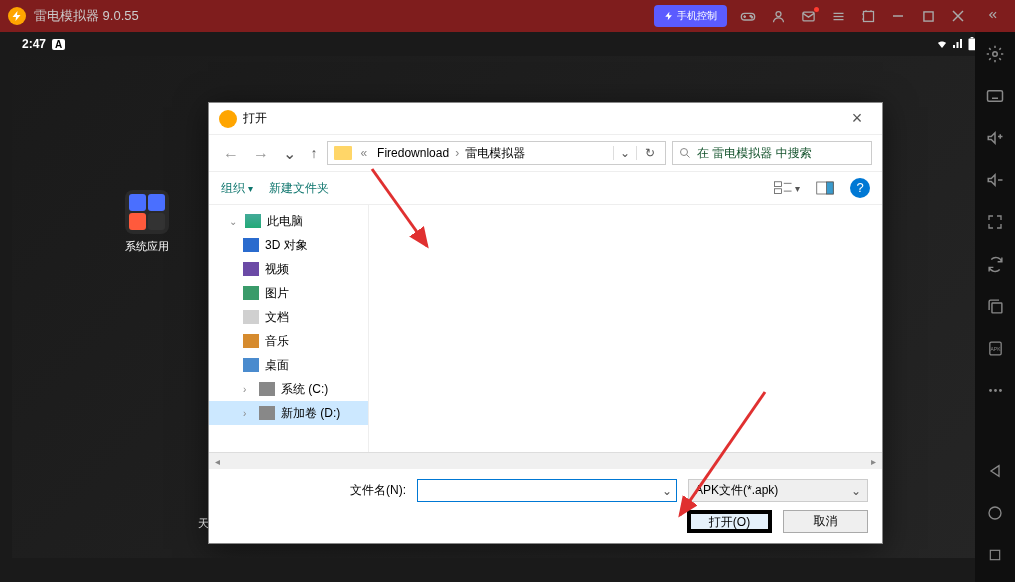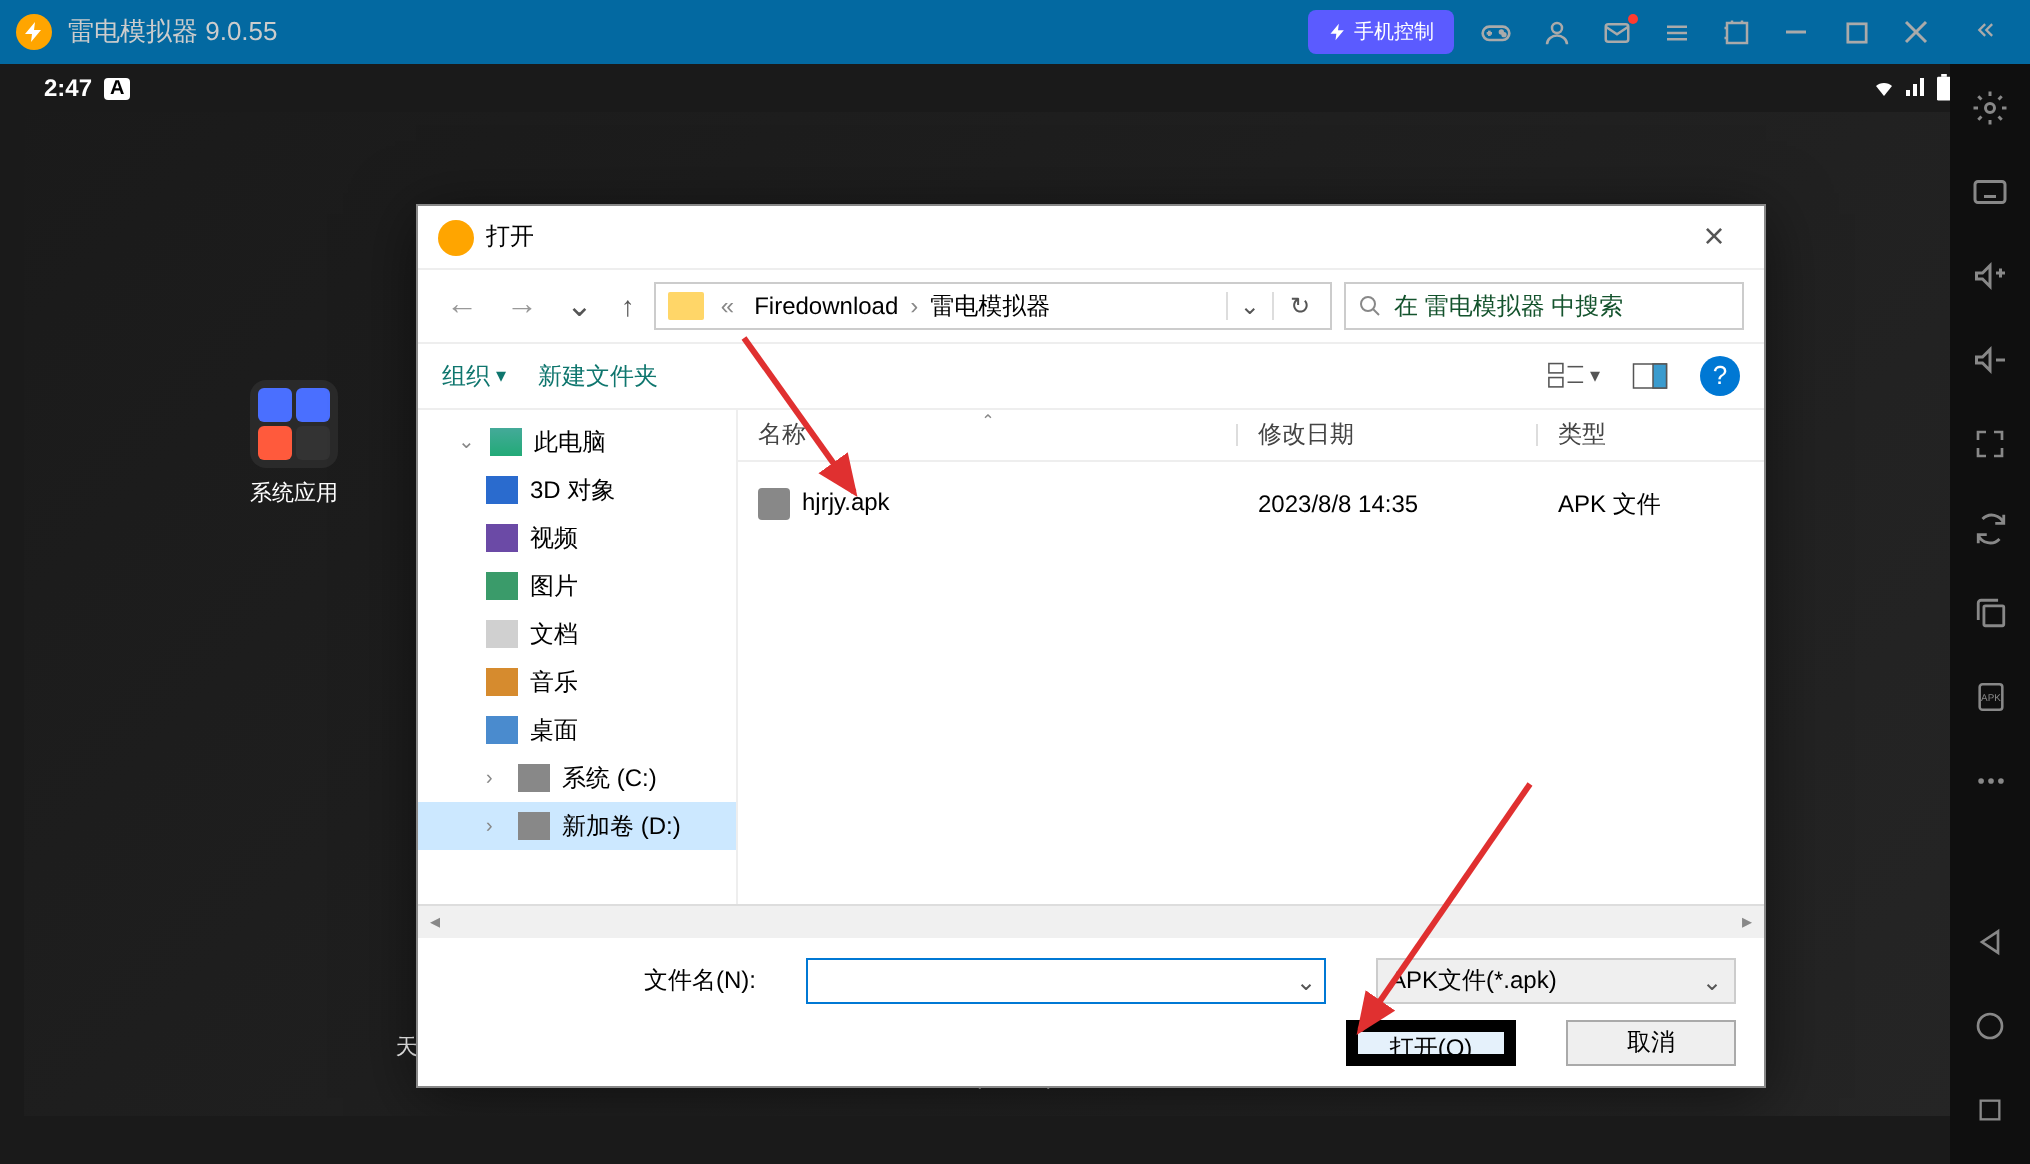--- a/index.html
+++ b/index.html
@@ -1,19 +1,19 @@
 <!DOCTYPE html>
 <html><head>
 <meta charset="utf-8">
 <style>
 * { margin: 0; padding: 0; box-sizing: border-box; font-family: "Microsoft YaHei", sans-serif; }
 body { background: #1a1a1a; width: 1015px; height: 582px; overflow: hidden; position: relative; }
 
 
-.titlebar { height: 32px; background: #0369a1; display: flex; align-items: center; padding: 0 8px; color: #ccc; font-size: 13px; }
+.titlebar { height: 32px; background: #7f1d1d; display: flex; align-items: center; padding: 0 8px; color: #ccc; font-size: 13px; }
 .titlebar .logo { width: 18px; height: 18px; background: #ffa500; border-radius: 50%; margin-right: 8px; display: flex; align-items: center; justify-content: center; }
 .titlebar .logo svg { width: 12px; height: 12px; }
 .titlebar .title { flex: 1; }
 .titlebar .ctrl-btn { padding: 4px 10px; background: #5b5bff; border-radius: 4px; color: #fff; font-size: 10px; display: flex; align-items: center; gap: 3px; margin-right: 6px; }
 .titlebar .icon-btn { width: 30px; height: 30px; display: flex; align-items: center; justify-content: center; color: #aaa; position: relative; }
 .titlebar .dot { position: absolute; top: 6px; right: 4px; width: 5px; height: 5px; background: #ff3b30; border-radius: 50%; }
 .titlebar .collapse { width: 30px; text-align: center; color: #aaa; margin-left: 4px; }
 
 
 .statusbar { height: 24px; background: #1a1a1a; color: #fff; display: flex; align-items: center; padding: 0 10px; font-size: 12px; }
@@ -99,28 +99,28 @@
 
 .file-row { height: 26px; display: flex; align-items: center; margin-top: 8px; }
 .file-row .cell { padding: 0 10px; }
 .file-row .fico { width: 16px; height: 16px; display: inline-block; margin-right: 6px; vertical-align: middle; background: #888; border-radius: 2px; }
 
 .dlg-scroll { height: 17px; background: #f0f0f0; border-top: 1px solid #ddd; display: flex; }
 .dlg-scroll .sb-btn { width: 17px; text-align: center; color: #888; font-size: 10px; line-height: 17px; }
 .dlg-scroll .track { flex: 1; }
 
 .dlg-footer { padding: 10px 14px; display: flex; flex-direction: column; gap: 8px; }
-.dlg-footer .row { display: flex; align-items: center; gap: 25px; justify-content: flex-end; }
+.dlg-footer .row { display: flex; align-items: center; gap: 11px; justify-content: flex-end; }
 .dlg-footer label { }
 .dlg-footer .fname { flex: 1; max-width: 260px; border: 1px solid #0078d4; height: 23px; padding: 0 4px; display: flex; align-items: center; }
 .dlg-footer .fname .dd { margin-left: auto; color: #555; }
 .dlg-footer .ftype { width: 180px; border: 1px solid #ccc; height: 23px; padding: 0 6px; display: flex; align-items: center; background: #efefef; }
 .dlg-footer .ftype .dd { margin-left: auto; color: #555; }
 .dlg-footer button { width: 85px; height: 23px; border: 1px solid #aaa; background: #efefef; cursor: pointer; font-size: 12px; }
-.dlg-footer button.primary { border: 6px solid #000000; background: #e5f1fb; }
+.dlg-footer button.primary { border: 4px solid #000000; background: #e5f1fb; }
 
 
 .arrow-anno { position: absolute; pointer-events: none; }
 .arrow1 { left: 355px; top: 132px; width: 70px; height: 90px; }
 .arrow2 { left: 658px; top: 355px; width: 100px; height: 135px; }
 </style>
 </head>
 <body>
 
 <div class="titlebar">
@@ -328,32 +328,20 @@
             <span class="exp">›</span>
             <span class="ico ico-disk"></span>
             <span>系统 (C:)</span>
           </div>
         <div class="item sub sel">
             <span class="exp">›</span>
             <span class="ico ico-disk"></span>
             <span>新加卷 (D:)</span>
           </div>
       </div>
-      <div class="files">
-        <div class="files-head">
-          <div class="col col-name"><span>名称</span><span class="sort">⌃</span></div>
-          <div class="col col-date">修改日期</div>
-          <div class="col col-type">类型</div>
-        </div>
-        <div class="file-row">
-          <div class="cell col-name"><span class="fico"></span><span>hjrjy.apk</span></div>
-          <div class="cell col-date">2023/8/8 14:35</div>
-          <div class="cell col-type">APK 文件</div>
-        </div>
-      </div>
     </div>
 
     <div class="dlg-scroll">
       <span class="sb-btn">◂</span>
       <span class="track"></span>
       <span class="sb-btn">▸</span>
     </div>
 
     <div class="dlg-footer">
       <div class="row">

